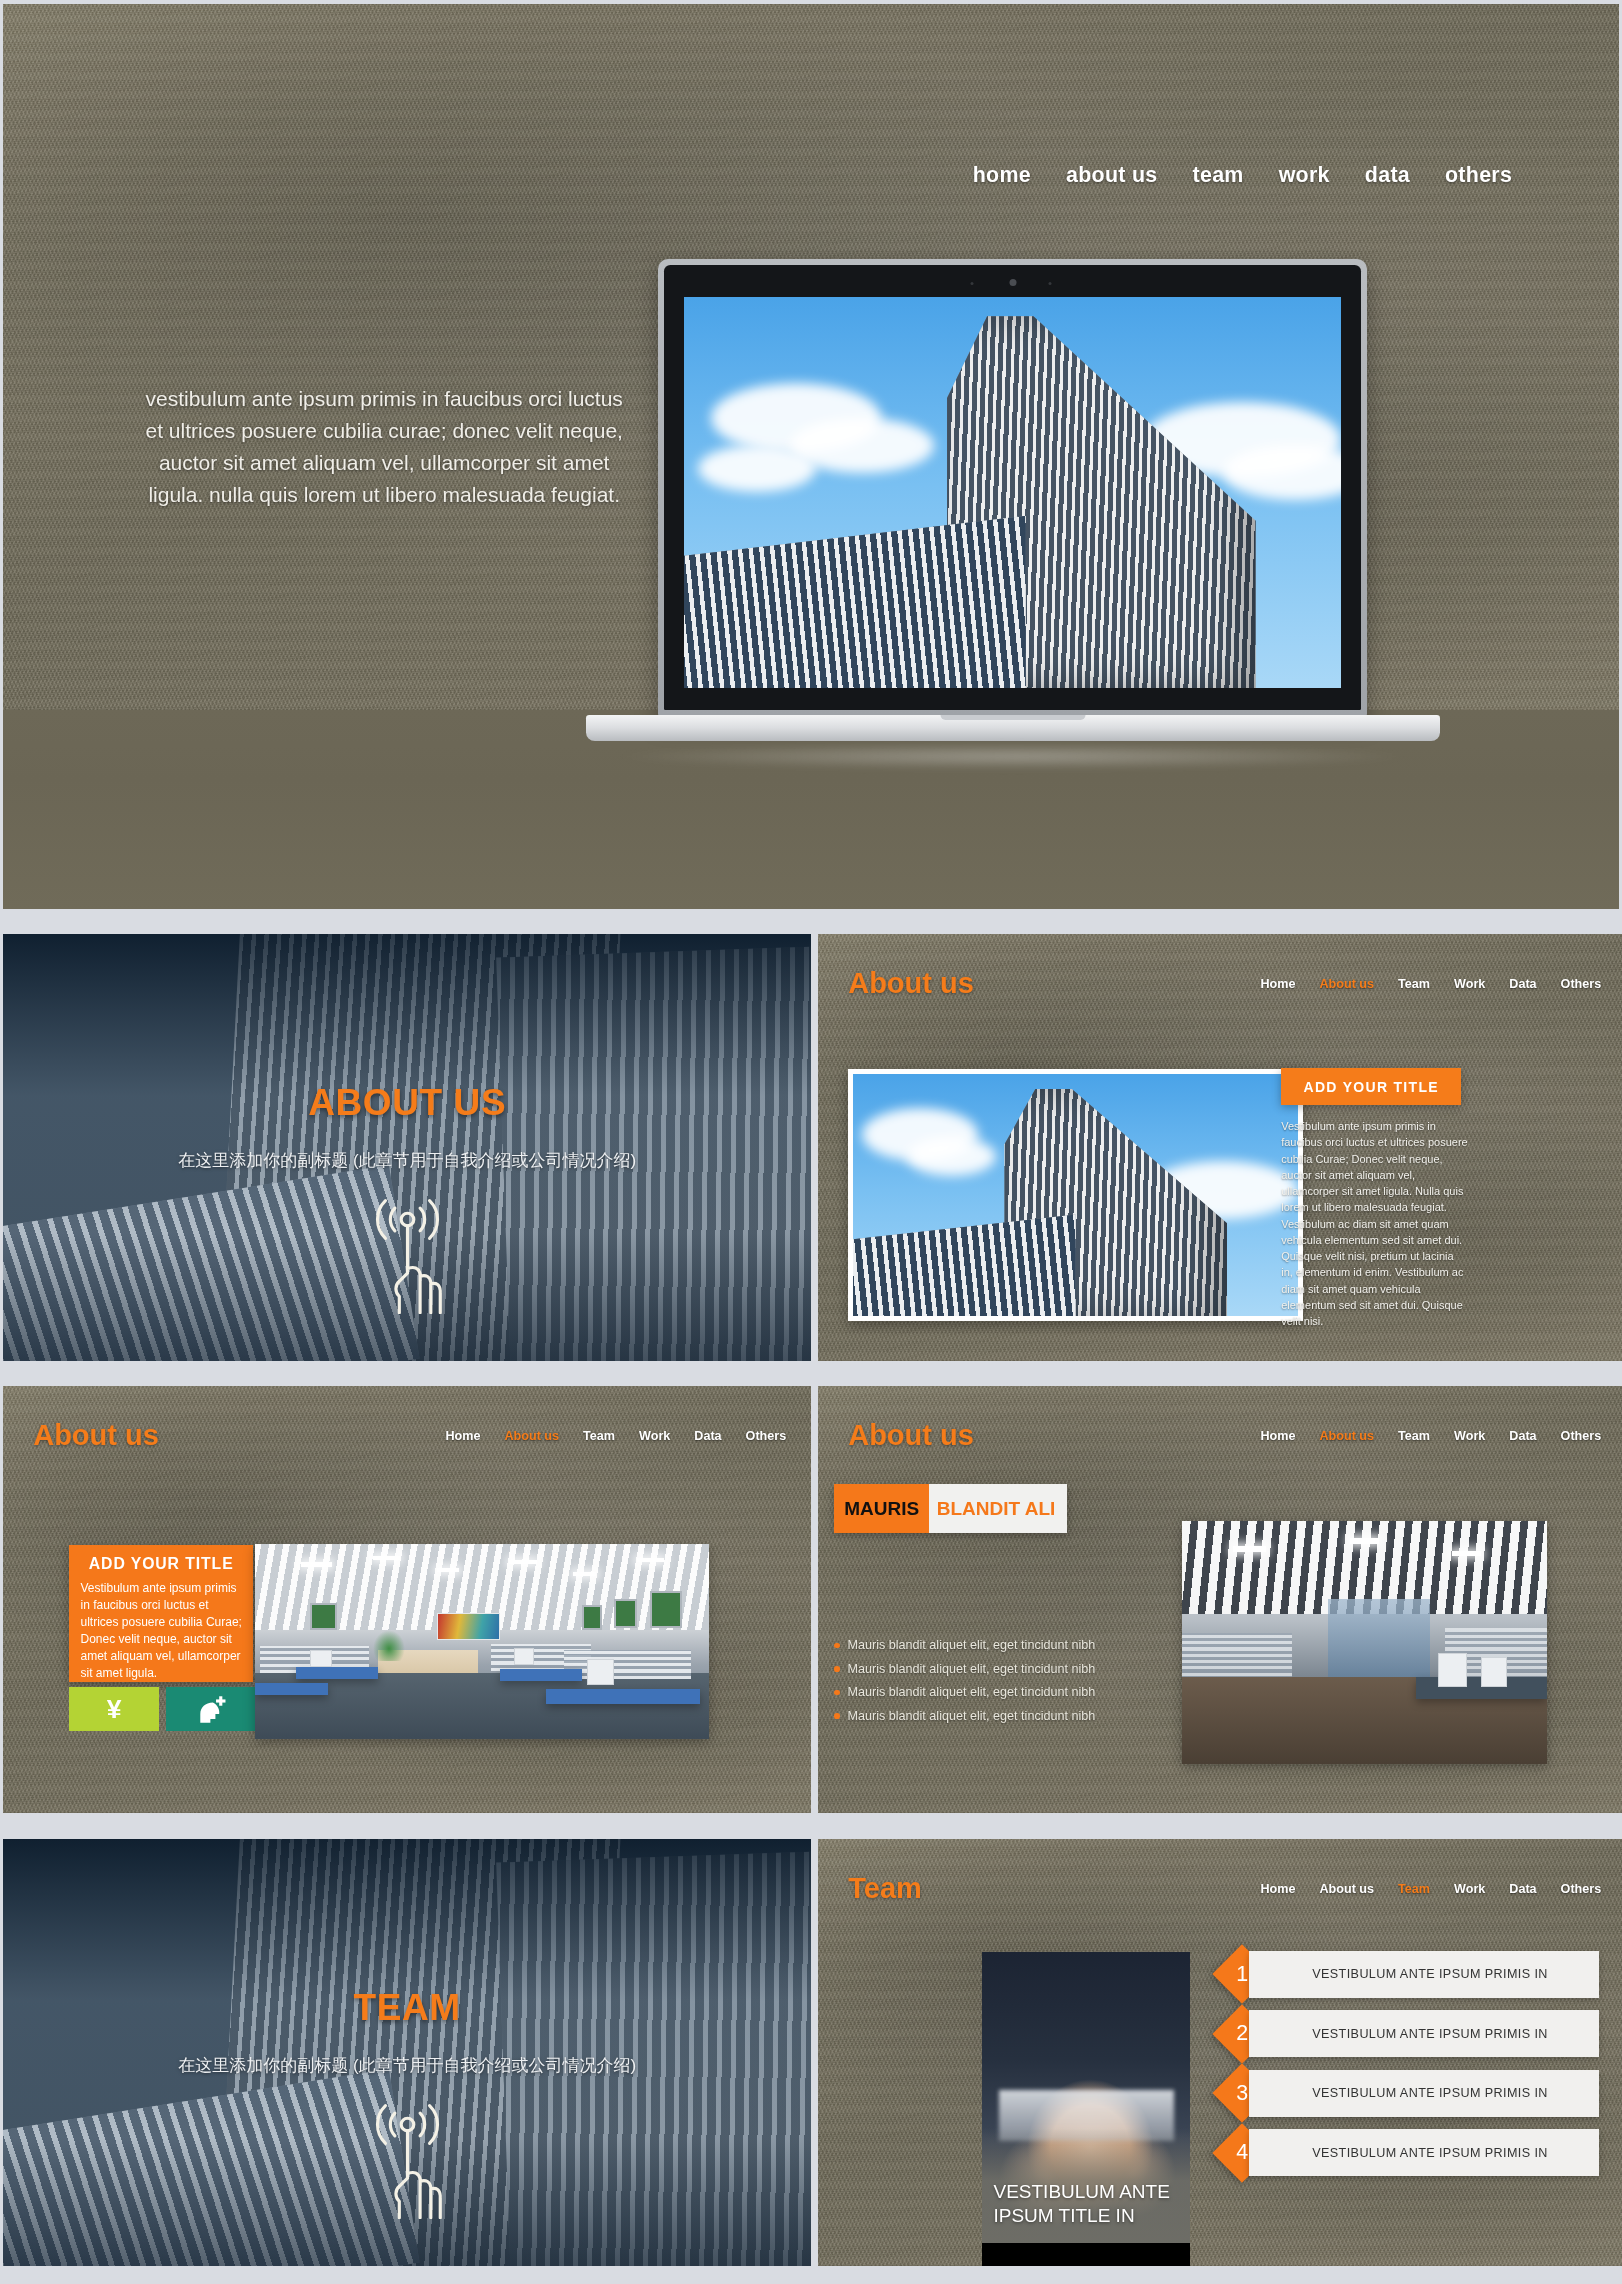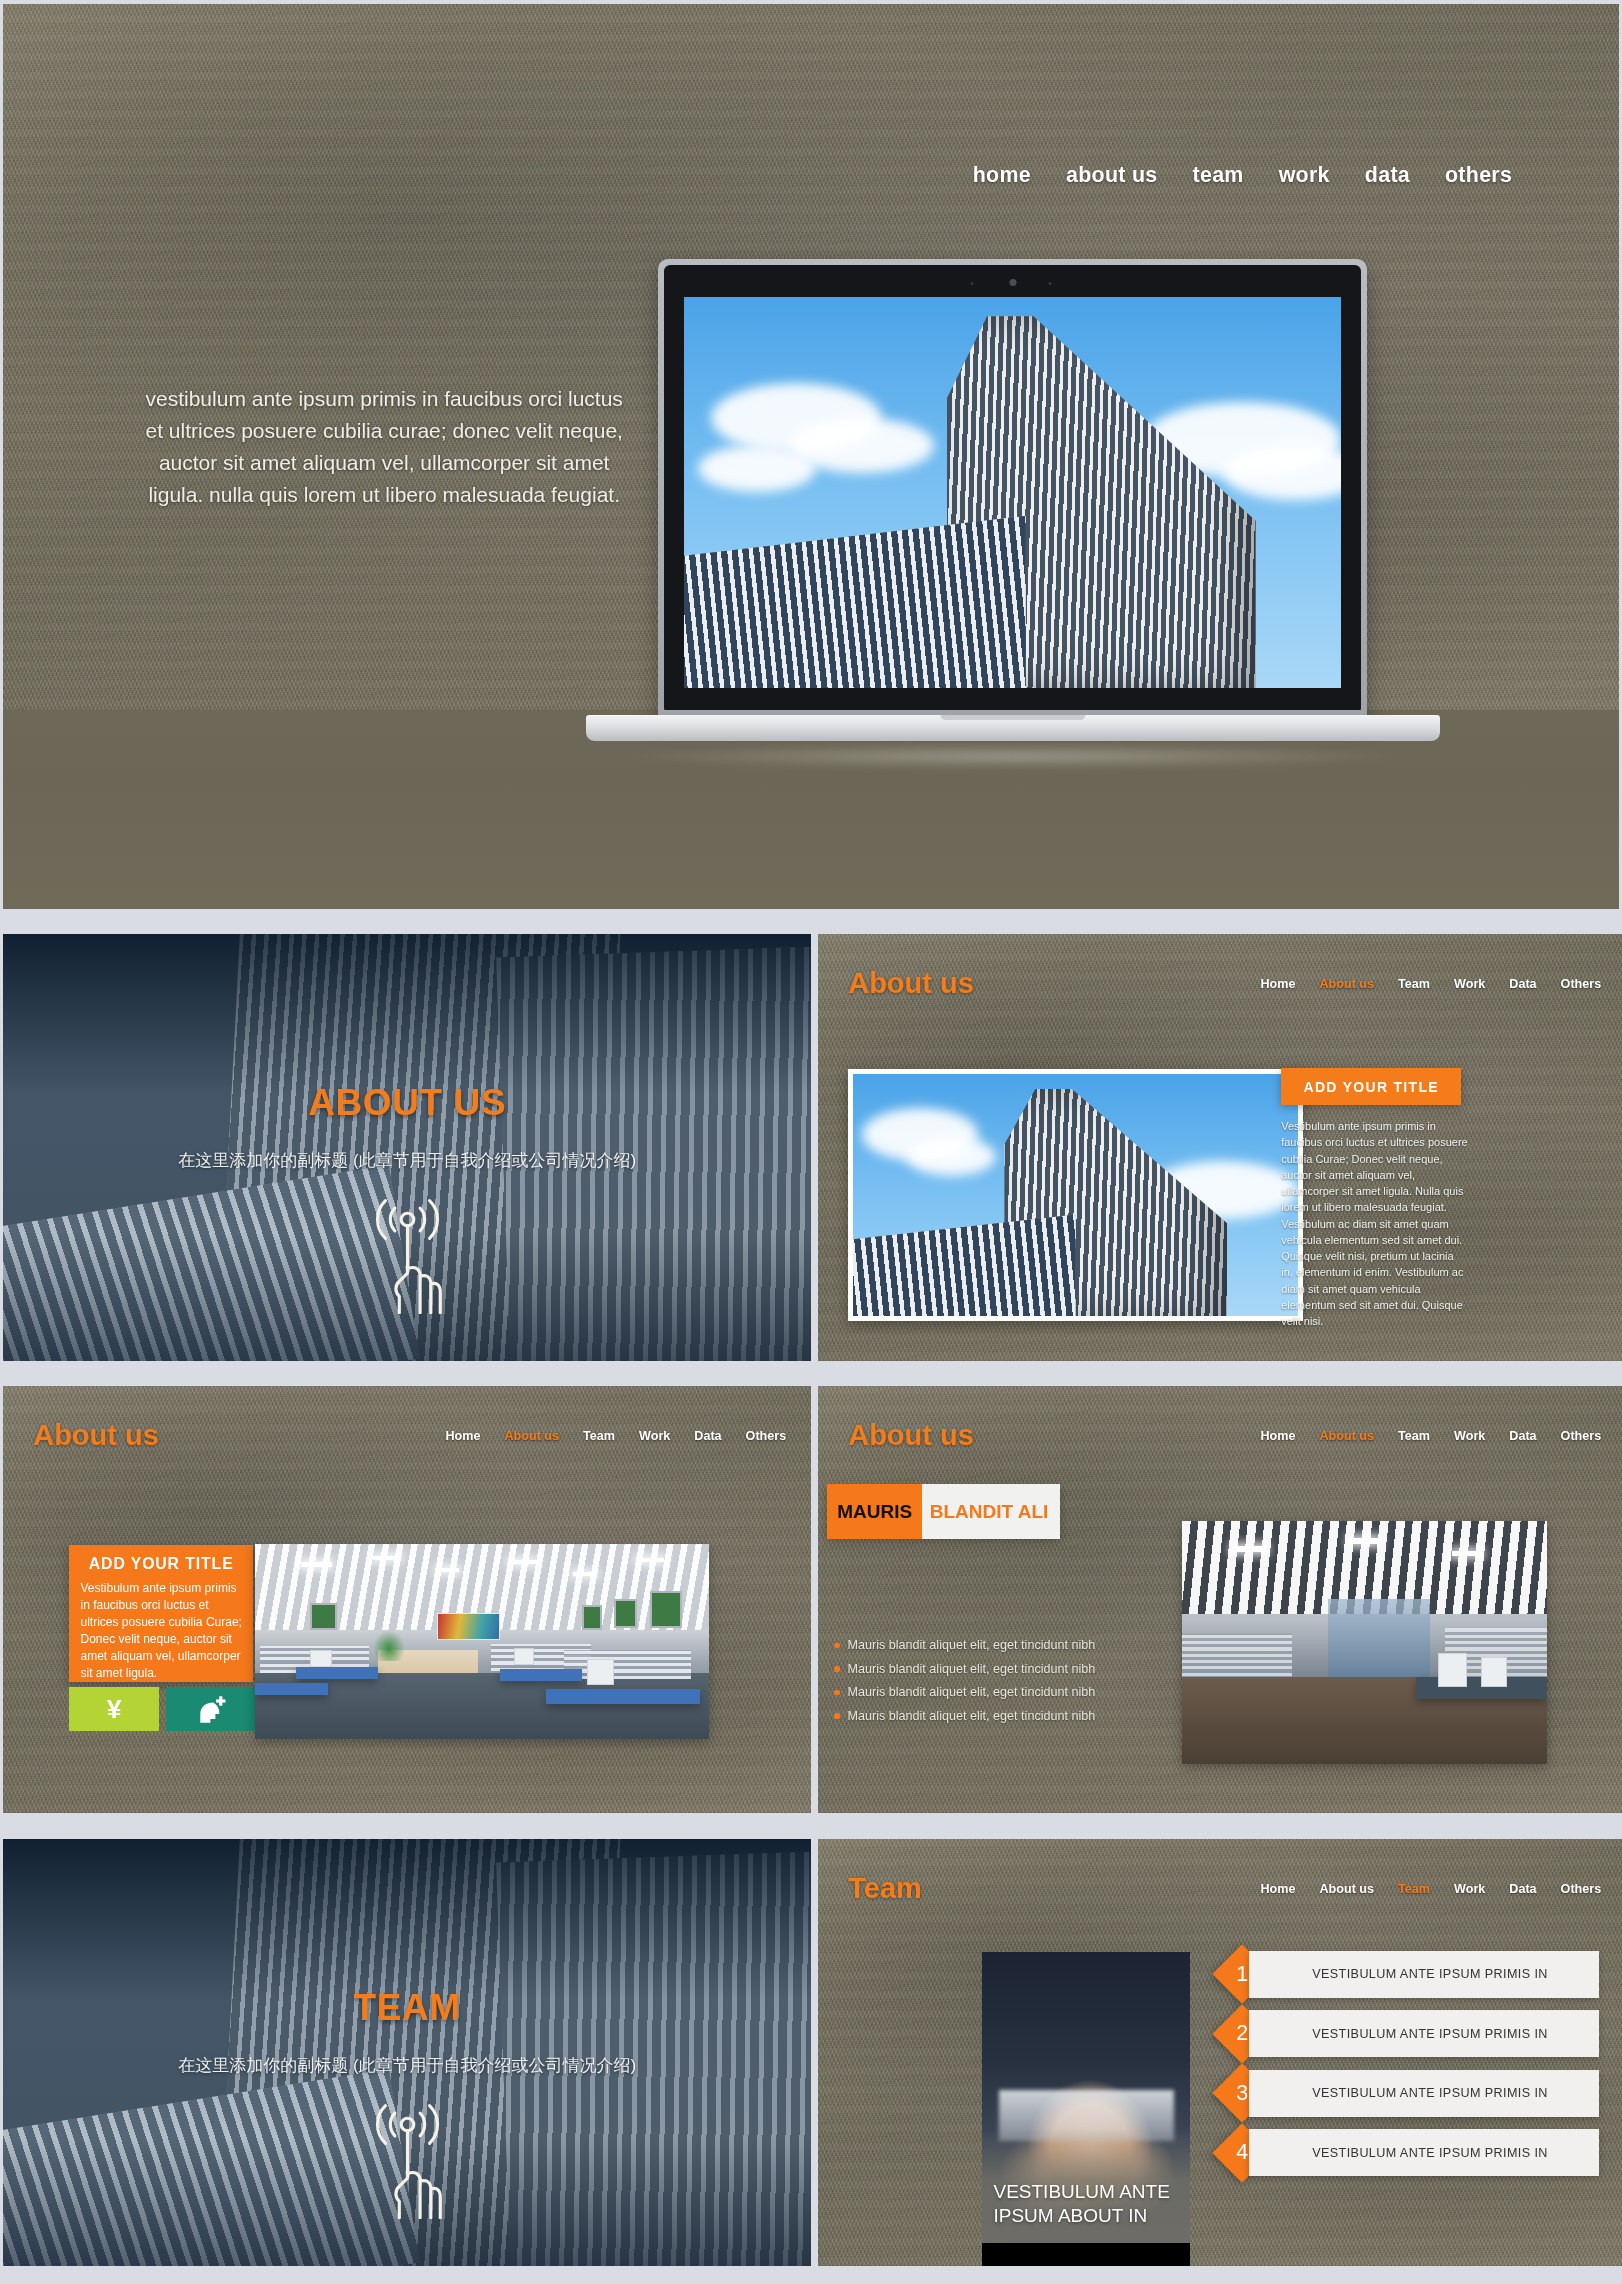--- a/index.html
+++ b/index.html
@@ -469,21 +469,21 @@
     <div class="ih-title" style="left:30px; top:33px;">About us</div>
     <div class="ih-nav" style="right:25px; top:43px;">
       <span>Home</span>
       <span class="active">About us</span>
       <span>Team</span>
       <span>Work</span>
       <span>Data</span>
       <span>Others</span>
     </div>
 
-    <div class="tag-split" style="left:9px; top:98px; height:55px; font-size:19px;">
+    <div class="tag-split" style="left:16px; top:98px; height:49px; font-size:19px;">
       <div class="a">MAURIS</div>
       <div class="b">BLANDIT ALI</div>
     </div>
 
     <ul class="bullets" style="left:16px; top:252px; width:284px;">
       <li>Mauris blandit aliquet elit, eget tincidunt nibh</li>
       <li>Mauris blandit aliquet elit, eget tincidunt nibh</li>
       <li>Mauris blandit aliquet elit, eget tincidunt nibh</li>
       <li>Mauris blandit aliquet elit, eget tincidunt nibh</li>
     </ul>
@@ -542,21 +542,21 @@
       <span>Work</span>
       <span>Data</span>
       <span>Others</span>
     </div>
 
     <div class="team-photo-wrap" style="left:164px; top:113px; width:208px; height:315px;">
       <div class="hands"></div>
       <div class="cuff"></div>
       <div class="caption-veil"></div>
       <div class="team-caption" style="white-space:pre-line;">VESTIBULUM ANTE
-IPSUM ABOUT IN</div>
+IPSUM TITLE IN</div>
       <div class="blackbar"></div>
     </div>
 
     <div class="team-rows" style="left:403px; top:112px; width:378px;">
       <div class="team-row">
         <div class="dia"></div>
         <div class="num">1</div>
         <div class="bar">VESTIBULUM ANTE IPSUM PRIMIS IN</div>
       </div>
       <div class="team-row">

